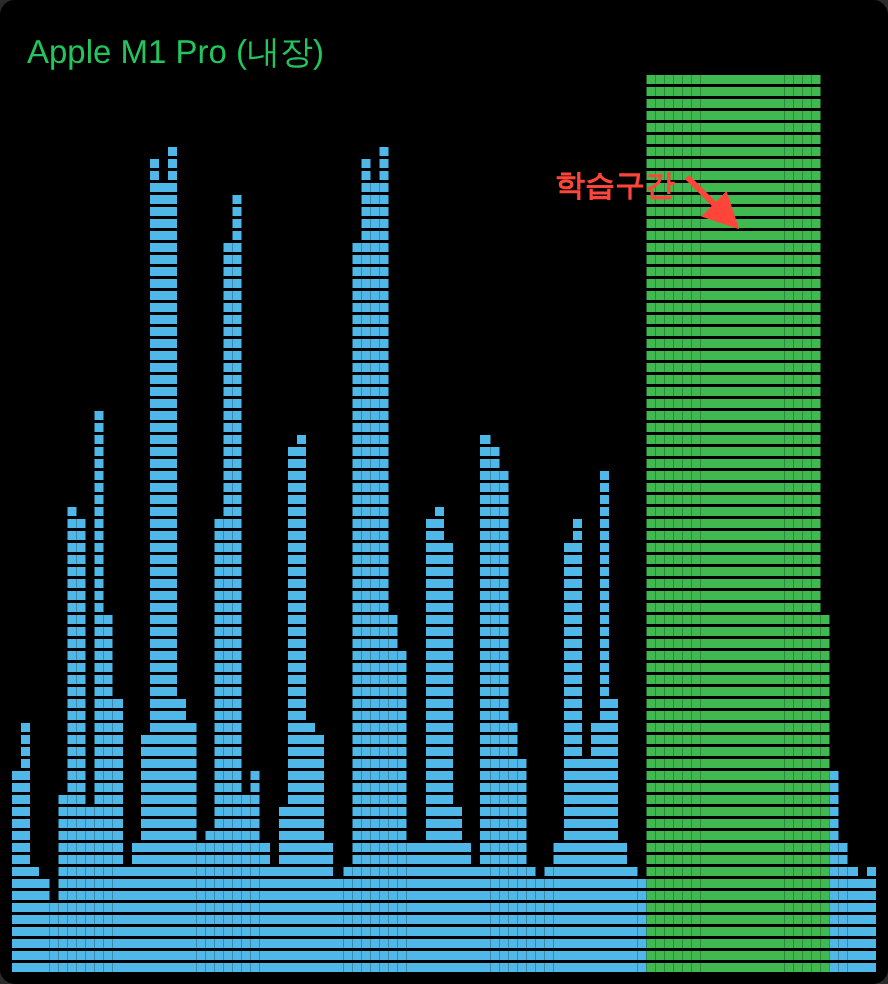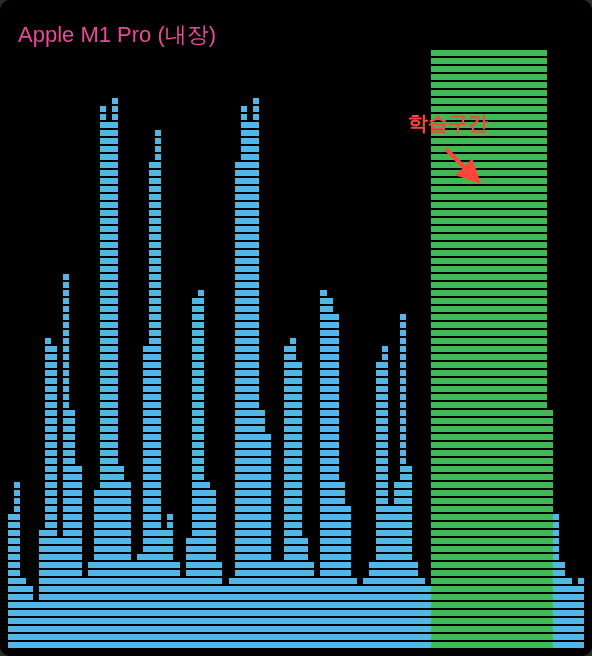--- a/index.html
+++ b/index.html
@@ -52,21 +52,21 @@
     .content {
       flex: 1;
       background: #000;
       position: relative;
       padding: 8px;
     }
     .gpu-label {
       position: absolute;
       top: 20px;
       left: 18px;
-      color: #ec4899;
+      color: #22c55e;
       font-size: 22px;
       font-weight: 500;
       z-index: 10;
     }
     .chart-area {
       position: absolute;
       left: 8px;
       right: 8px;
       bottom: 8px;
       top: 8px;
@@ -92,25 +92,25 @@
     .cell {
       width: 100%;
       height: 6px;
       border-radius: 0;
     }
     .cell.blue { background: #4fb8e8; }
     .cell.green { background: #3fb950; }
     .annotation {
       position: absolute;
       top: 110px;
-      right: 104px;
+      right: 92px;
       z-index: 20;
       display: flex;
-      flex-direction: column;
-      align-items: flex-end;
+      flex-direction: row;
+      align-items: flex-start;
     }
     .annotation-text {
       color: #ff453a;
       font-size: 20px;
       font-weight: 600;
       margin-bottom: 4px;
     }
     .annotation-arrow {
       width: 50px;
       height: 50px;

